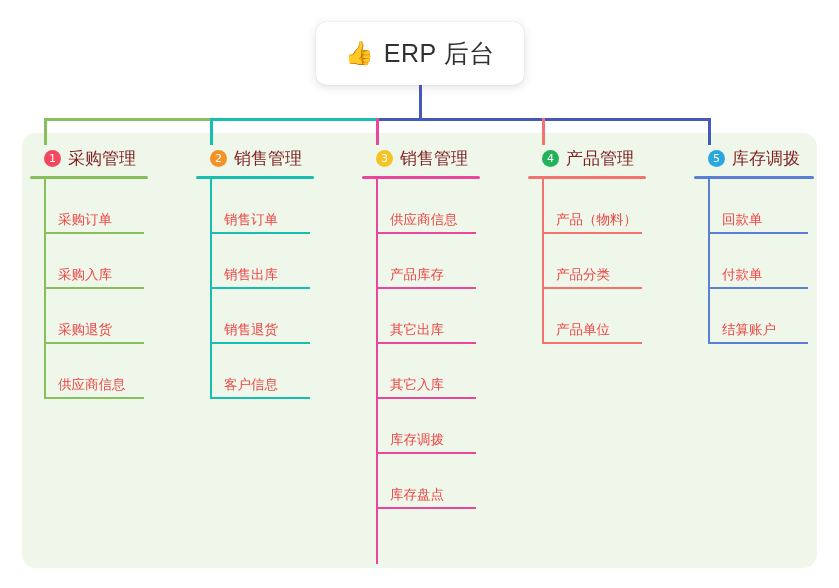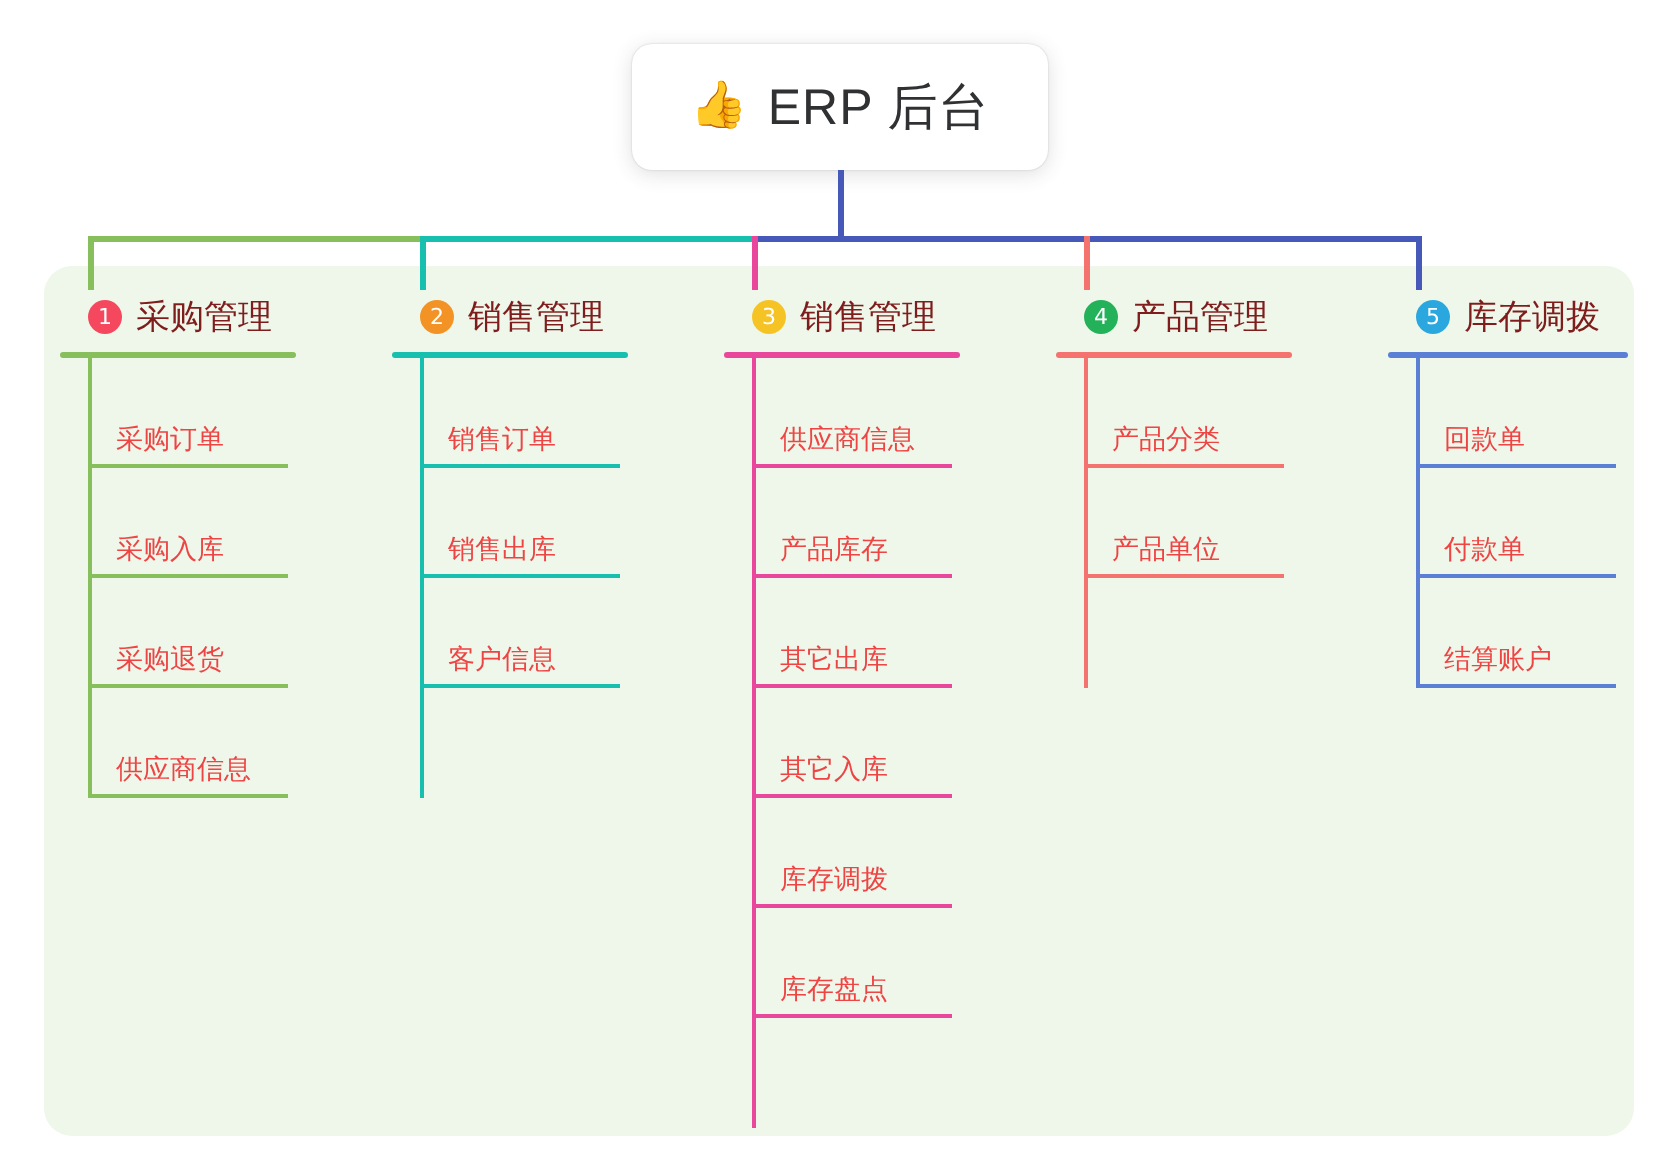--- a/index.html
+++ b/index.html
@@ -196,20 +196,24 @@
           <div class="child-spine" style="background: rgb(23, 191, 174); height: 220px;"></div>
           <div class="child">
             <span class="child-text">销售订单</span>
             <div class="child-rule" style="background: rgb(23, 191, 174);"></div>
           </div>
           <div class="child">
             <span class="child-text">销售出库</span>
             <div class="child-rule" style="background: rgb(23, 191, 174);"></div>
           </div>
           <div class="child">
+            <span class="child-text">销售退货</span>
+            <div class="child-rule" style="background: rgb(23, 191, 174);"></div>
+          </div>
+          <div class="child">
             <span class="child-text">客户信息</span>
             <div class="child-rule" style="background: rgb(23, 191, 174);"></div>
           </div>
         </div>
       </div>
       <div class="column" style="left: 362px;">
         <div class="col-head">
           <span class="badge" style="background: rgb(246, 195, 36);">3</span>
           <span class="head-label">销售管理</span>
         </div>
@@ -244,20 +248,24 @@
       </div>
       <div class="column" style="left: 528px;">
         <div class="col-head">
           <span class="badge" style="background: rgb(35, 178, 90);">4</span>
           <span class="head-label">产品管理</span>
         </div>
         <div class="head-rule" style="background: rgb(244, 115, 111); width: 118px;"></div>
         <div class="children">
           <div class="child-spine" style="background: rgb(244, 115, 111); height: 165px;"></div>
           <div class="child">
+            <span class="child-text">产品（物料）</span>
+            <div class="child-rule" style="background: rgb(244, 115, 111);"></div>
+          </div>
+          <div class="child">
             <span class="child-text">产品分类</span>
             <div class="child-rule" style="background: rgb(244, 115, 111);"></div>
           </div>
           <div class="child">
             <span class="child-text">产品单位</span>
             <div class="child-rule" style="background: rgb(244, 115, 111);"></div>
           </div>
         </div>
       </div>
       <div class="column" style="left: 694px;">

